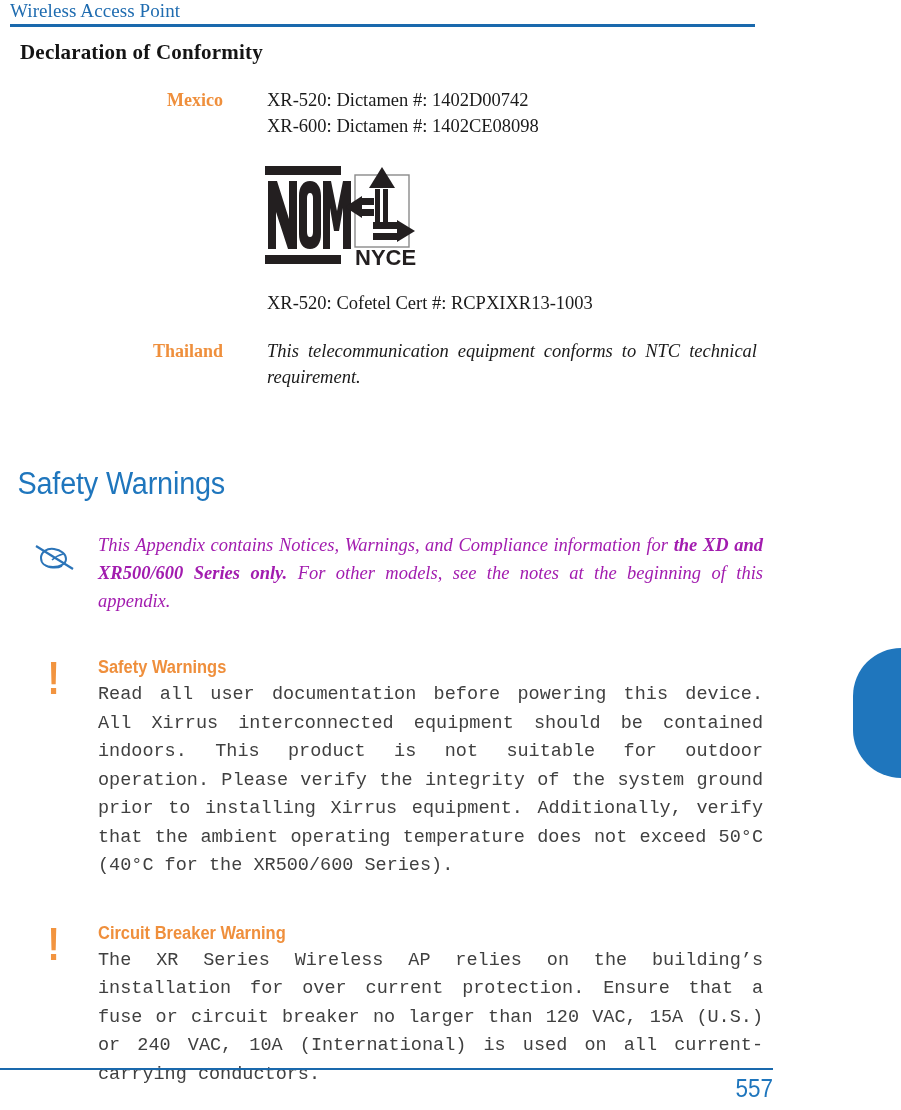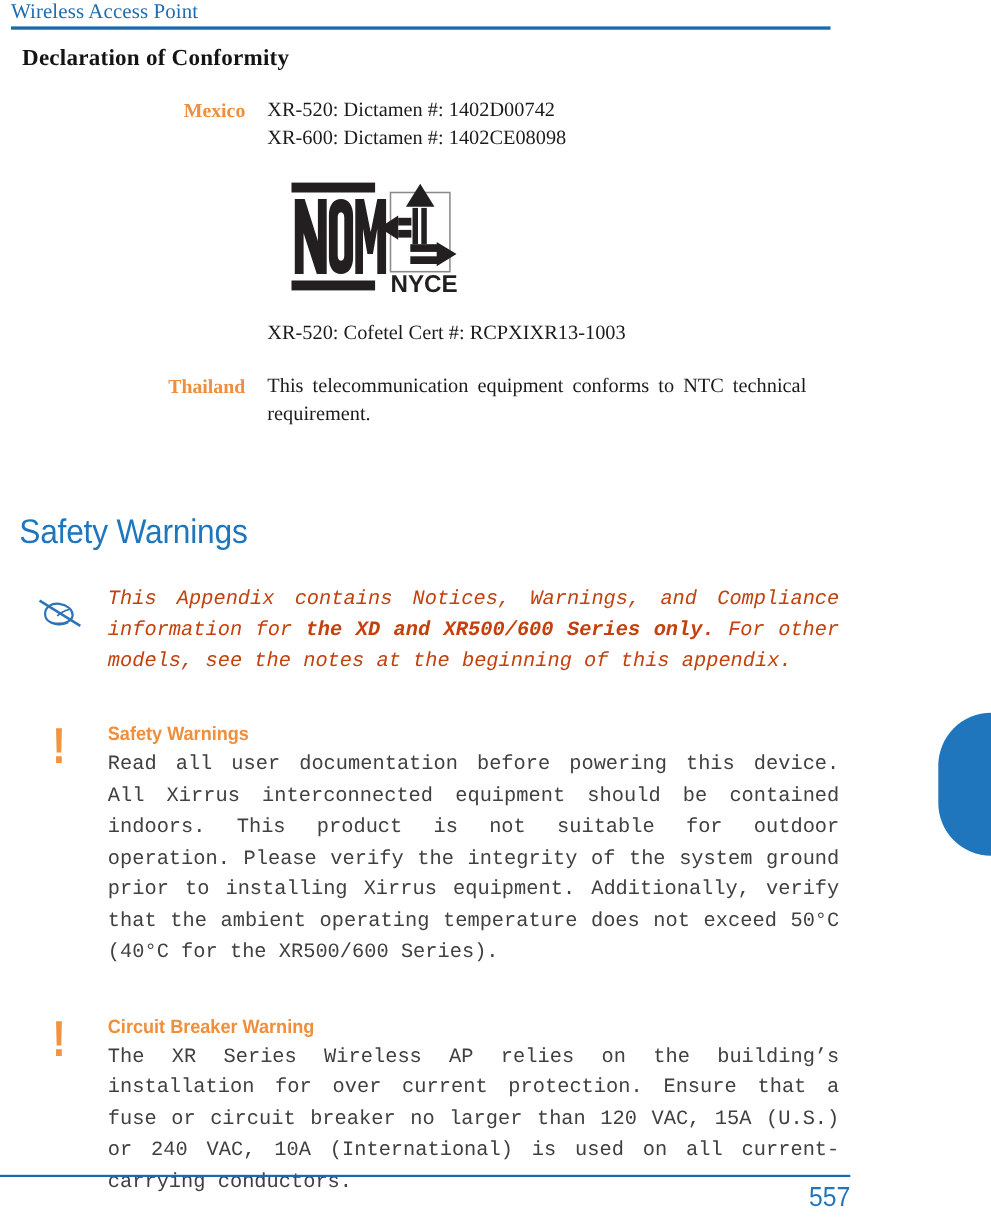--- a/index.html
+++ b/index.html
@@ -82,24 +82,26 @@
     color: #ef8f3c;
     line-height: 26px;
     white-space: nowrap;
   }
   .kv-body {
     width: 490px;
     flex: 0 0 490px;
     font-size: 18.5px;
     line-height: 26px;
     color: #1a1a1a;
+    margin-left: 24px;
   }
   .kv-body.justify {
     text-align: justify;
     text-align-last: left;
+    font-style: italic;
   }
   .kv-body .line { display: block; }
 
   
   .logo-wrap {
     margin-top: 24px;
     padding-left: 253px;
     display: flex;
     text-decoration: underline;
   }
@@ -135,25 +137,24 @@
   }
   .callout-body {
     width: 665px;
     flex: 0 0 665px;
   }
 
   .note-block { margin-top: 29px; }
   .note-text {
     font-size: 18.5px;
     line-height: 28px;
-    color: #c2410c;
+    color: #a21caf;
     font-style: italic;
     text-align: justify;
     text-align-last: left;
-    font-family: Liberation Mono, monospace;
   }
   .note-text b { font-weight: bold; }
 
   .warn-block { margin-top: 42px; }
   .warn-title {
     font-family: "Liberation Sans Narrow", "Liberation Sans", sans-serif;
     font-size: 17.5px;
     font-weight: bold;
     color: #ef8f3c;
     letter-spacing: 0px;

